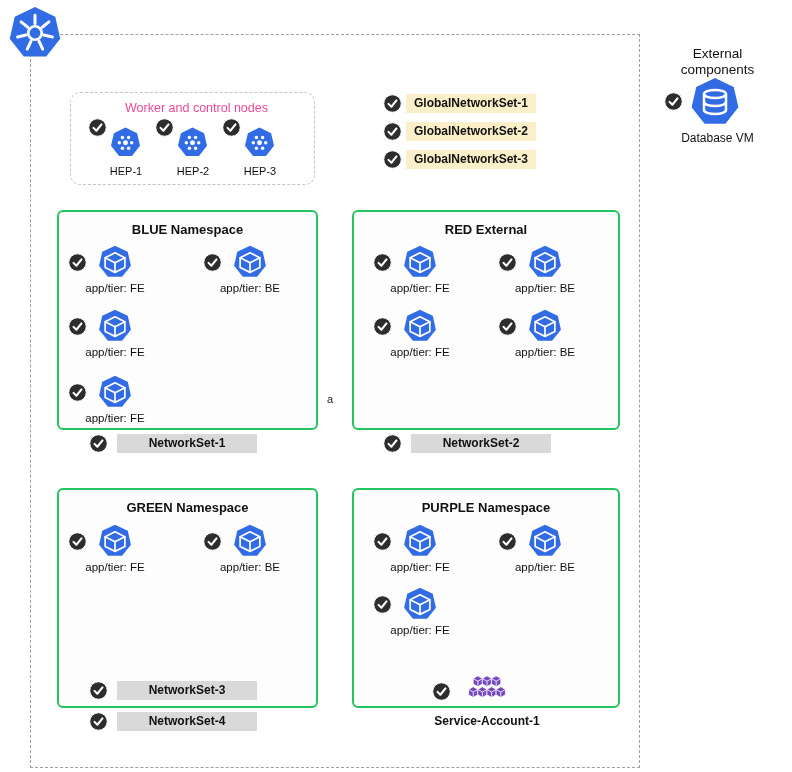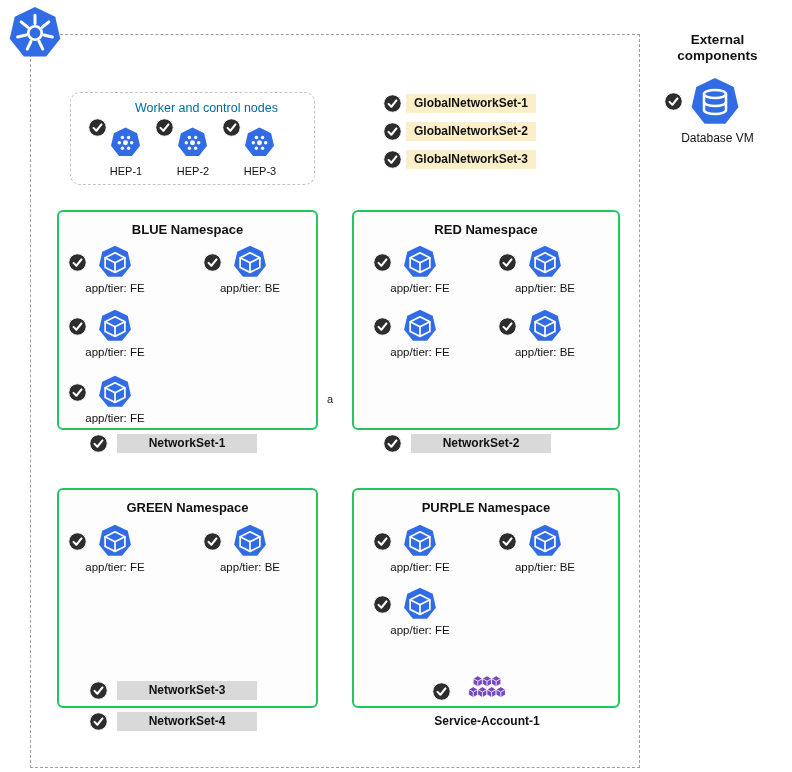--- a/index.html
+++ b/index.html
@@ -6,21 +6,21 @@
   body { font-family:"Liberation Sans", sans-serif; background:#fff; color:#111; }
   .canvas { position:relative; width:792px; height:772px; background:#fff; overflow:hidden; }
   .abs { position:absolute; }
   svg { display:block; }
 
   .cluster-box { left:30px; top:34px; width:610px; height:734px; border:1px dashed #9aa0a6; }
   .k8s-logo { left:8px; top:6px; width:54px; height:54px; }
   .cluster-title { left:85px; top:43px; font-size:15.5px; font-weight:700; }
 
   .worker-box { left:70px; top:92px; width:245px; height:93px; border:1px dashed #c4c4c4; border-radius:10px; background:#fff; }
-  .worker-title { left:14px; top:8px; width:100%; text-align:center; font-size:12.5px; color:#0369a1; }
+  .worker-title { left:4px; top:8px; width:100%; text-align:center; font-size:12.5px; color:#ec4899; }
   .hep { width:80px; height:66px;text-decoration:underline; }
   .hep .check { left:0; top:0; }
   .hep .hep-icon { left:22px; top:9px; width:31px; height:31px; }
   .hep .hep-label { left:0; top:47px; width:76px; text-align:center; font-size:11px; }
 
   .check { width:19px; height:19px; }
 
   .gnsrow { height:20px; }
   .gnsrow .check { left:0; top:0; }
   .gnsrow .gns-label { left:23px; top:0; height:19px; line-height:19px; background:#fbefc9; font-weight:700; font-size:12px; padding:0 8px; white-space:nowrap; }
@@ -35,21 +35,21 @@
 
   .nsrow { height:20px; }
   .nsrow .check { left:0; top:0; }
   .nsrow .ns-label { left:28px; top:0; width:140px; height:19px; line-height:19px; background:#d9d9d9; font-weight:700; font-size:12px; text-align:center; }
 
   .sa { width:150px; height:64px; }
   .sa .check { left:20px; top:12px; }
   .sa .sa-icon { left:52px; top:0; width:46px; height:40px; }
   .sa .sa-label { left:0; top:44px; width:150px; text-align:center; font-size:12px; font-weight:700; }
 
-  .ext-title { left:660px; top:32px; width:115px; text-align:center; font-size:13.5px; font-weight:700; line-height:1.15; }
+  .ext-title { left:660px; top:46px; width:115px; text-align:center; font-size:13.5px; font-weight:400; line-height:1.15; }
   .ext-check { left:664px; top:92px; }
   .ext-db-icon { left:690px; top:77px; width:50px; height:50px; }
   .ext-db-label { left:655px; top:131px; width:125px; text-align:center; font-size:12px; }
 
   .annotation { left:327px; top:393px; font-size:11px; color:#222; }
 </style>
 </head>
 <body>
 
 <div class="canvas">
@@ -208,21 +208,21 @@
     </div>
     <div class="abs nsrow" style="left:30px;top:222px">
       <svg class="abs check">
           <use href="#sym-check"></use>
         </svg>
       <div class="abs ns-label">NetworkSet-1</div>
     </div>
   </div>
 
   <div class="abs ns-box" style="left:352px;top:210px;width:268px">
-    <div class="ns-title">RED Namespace</div>
+    <div class="ns-title">RED External</div>
     <div class="abs pod" style="left:19px;top:33px">
       <svg class="abs check">
           <use href="#sym-check"></use>
         </svg>
       <svg class="abs pod-icon">
           <use href="#sym-pod"></use>
         </svg>
       <div class="abs pod-label">app/tier: FE</div>
     </div>
     <div class="abs pod" style="left:144px;top:33px">

